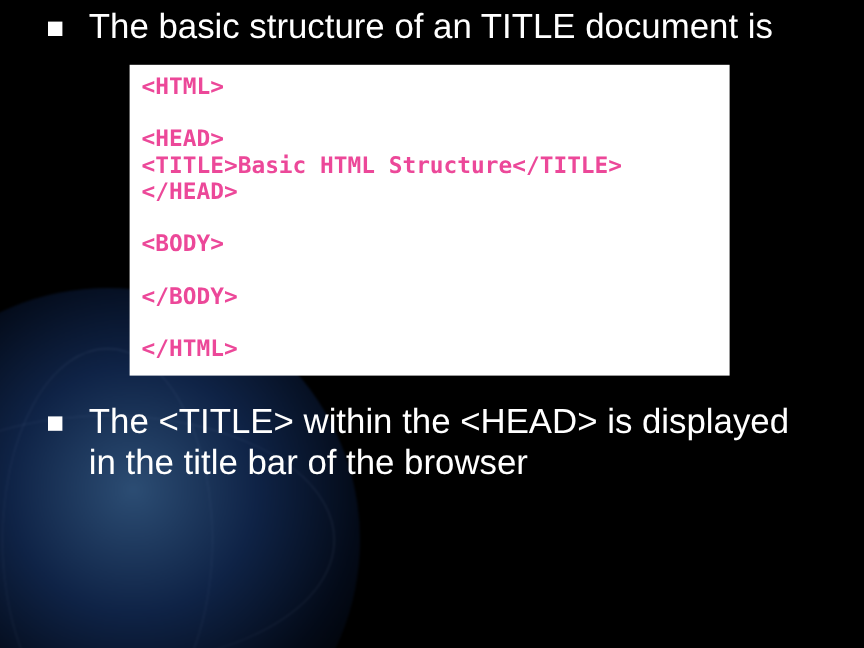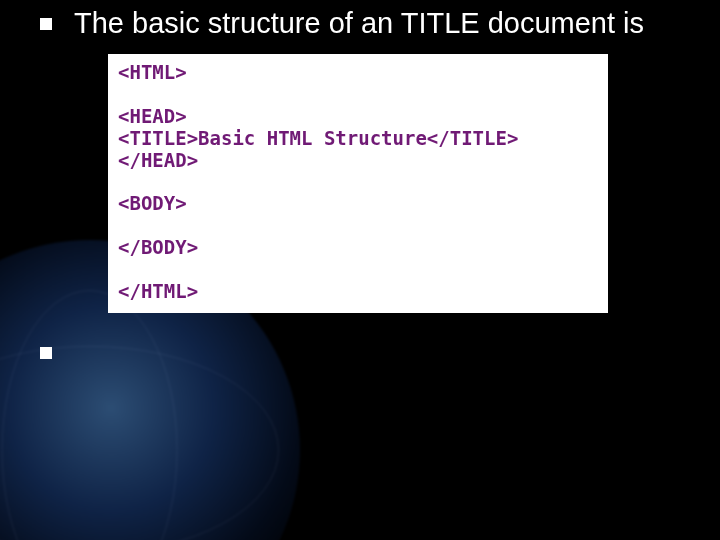--- a/index.html
+++ b/index.html
@@ -67,21 +67,21 @@
   ul.bullets > li .sq {
     position: absolute;
     left: 0;
     top: 12px;
     width: 12px;
     height: 12px;
     background: #fff;
   }
   .code-box {
     background: #fff;
-    color: #701a75;
+    color: #ec4899;
     margin: 14px 0 22px 68px;
     width: 480px;
     padding: 8px 10px 10px 10px;
     font-family: "Lucida Console", Consolas, monospace;
     font-weight: 700;
     font-size: 19px;
     line-height: 1.15;
     white-space: pre;
   }
   .second-bullet {
@@ -110,16 +110,17 @@
 <span></span>
 <span>&lt;BODY&gt;</span>
 <span></span>
 <span>&lt;/BODY&gt;</span>
 <span></span>
 <span>&lt;/HTML&gt;</span></div>
 
     <ul class="bullets second-bullet">
       <li>
         <span class="sq"></span>
+        <span>The &lt;TITLE&gt; within the &lt;HEAD&gt; is displayed in the title bar of the browser</span>
       </li>
     </ul>
   </div>
 </div>
 
 </body></html>

